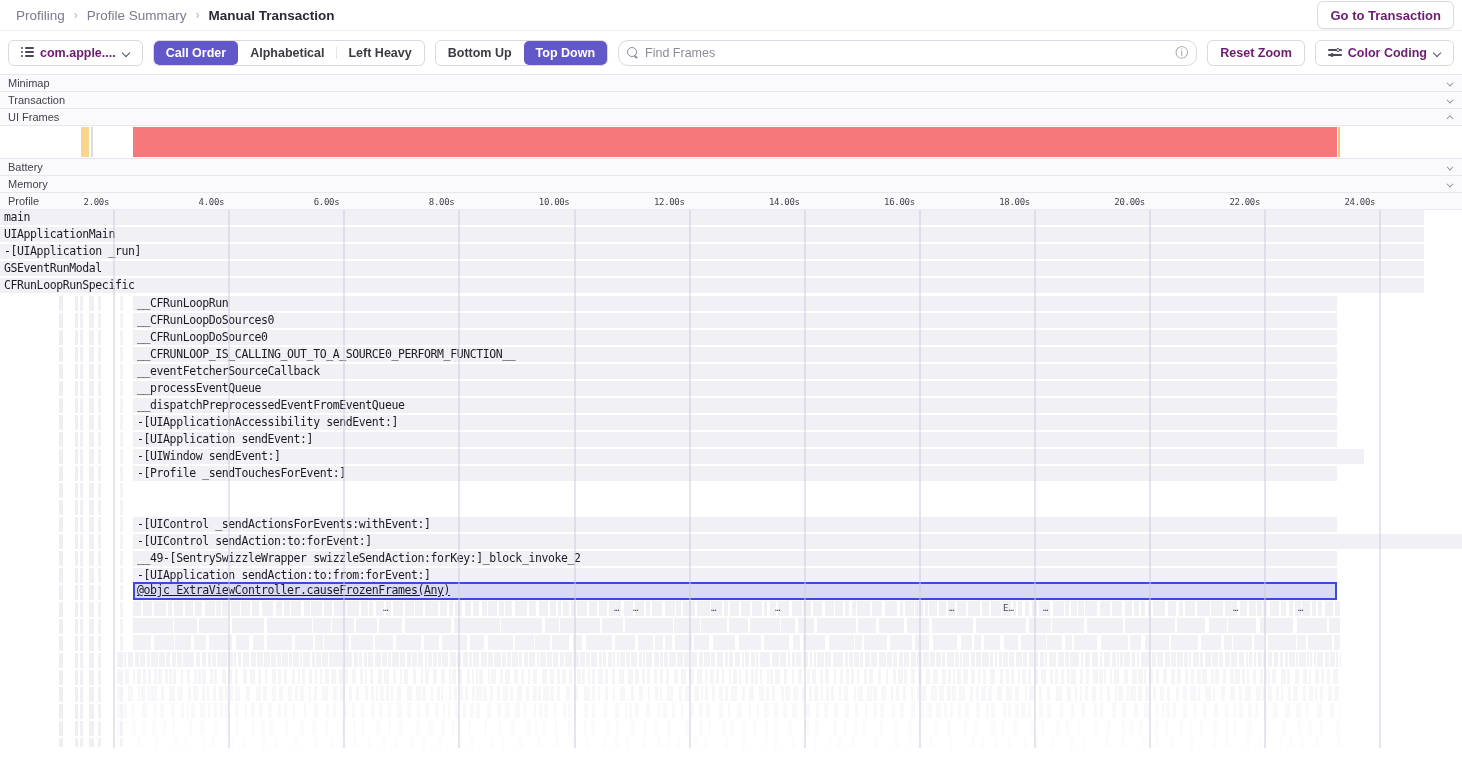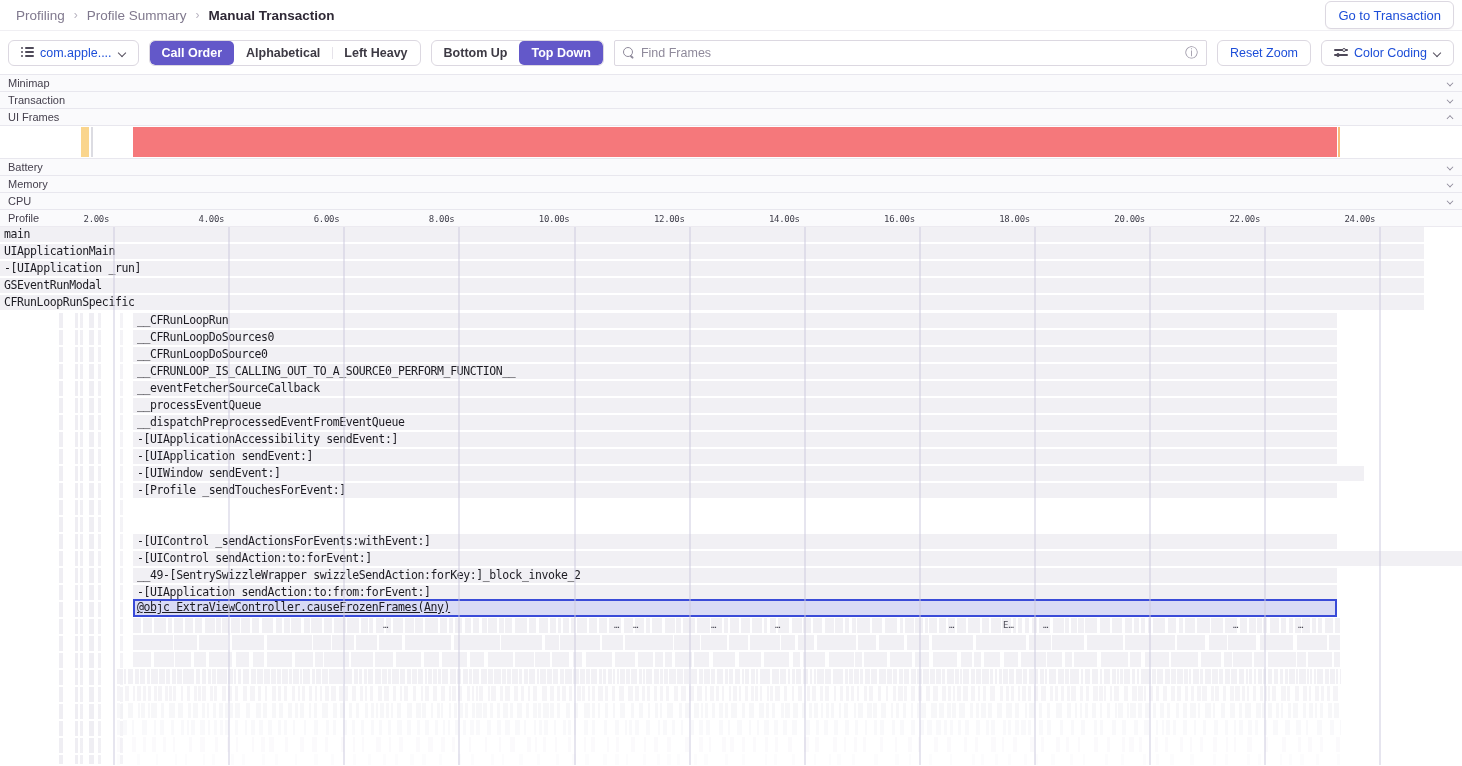--- a/index.html
+++ b/index.html
@@ -8,37 +8,37 @@
   .app { position:relative; width:1462px; height:766px; background:#fff; }
 
   
   .topbar { height:31px; display:flex; align-items:center; padding:0 8px 0 16px;
     border-bottom:1px solid #f0eff3; }
   .breadcrumb { display:flex; align-items:center; gap:9px; font-size:13.5px; }
   .crumb { color:#80798e; cursor:pointer; }
   .crumb.current { color:#2f2936; font-weight:600; }
   .crumb-sep { color:#b9b5c2; font-size:12px; }
   .btn { display:inline-flex; align-items:center; gap:6px; background:#fff;
-    border:1px solid #dcd8e1; border-radius:6px; color:#1d4ed8; font-weight:400;
+    border:1px solid #dcd8e1; border-radius:6px; color:#701a75; font-weight:700;
     font-size:12.5px; height:26px; padding:0 12px; cursor:pointer; white-space:nowrap; }
   .goto-btn { margin-left:auto; height:28px; font-size:13px; box-shadow:0 1px 1px rgba(40,30,60,.04); }
 
   
   .toolbar { height:44px; display:flex; align-items:center; padding:0 8px;
     border-bottom:1px solid #e8e7ee; gap:10px; }
   .seg { display:flex; align-items:center; background:#fff; border:1px solid #dcd8e1;
     border-radius:6px; height:26px; overflow:hidden; }
   .seg-btn { height:100%; display:flex; align-items:center; padding:0 12px; font-size:12.5px;
     font-weight:700; color:#3d3a44; background:transparent; border:none; cursor:pointer; position:relative; }
   .seg-btn + .seg-btn::before { content:""; position:absolute; left:0; top:6px; bottom:6px;
     width:1px; background:#e6e3ea; }
   .seg-btn.active { background:#6358c9; color:#fff; border-radius:5px; }
   .seg-btn.active::before, .seg-btn.active + .seg-btn::before { display:none; }
   .search-wrap { flex:1; display:flex; align-items:center; height:26px; border:1px solid #dcd8e1;
-    border-radius:2px; padding:0 8px; gap:6px; background:#fff; }
+    border-radius:10px; padding:0 8px; gap:6px; background:#fff; }
   .search-wrap input { flex:1; border:none; outline:none; font-size:12.5px; color:#3d3a44;
     font-family:"Liberation Sans", sans-serif; background:transparent; }
   .search-wrap input::placeholder { color:#8f8a9b; }
   .icon { display:inline-block; flex:none; }
   .info-glyph { color:#9b96a6; font-size:13px; line-height:1; font-family:"DejaVu Sans", sans-serif; }
 
   
   .list-icon { width:13px; height:11px; position:relative; }
   .list-icon i, .list-icon i::before, .list-icon i::after { position:absolute; content:"";
     height:1.6px; background:#4f4a59; border-radius:1px; }
@@ -175,24 +175,20 @@
         <div class="uif-bar" style="left: 91px; width: 1.5px; background: rgb(220, 220, 226);"></div>
         <div class="uif-bar" style="left: 133px; width: 1204px; background: rgb(245, 120, 123);"></div>
         <div class="uif-bar" style="left: 1338px; width: 2px; background: rgb(249, 189, 124);"></div>
       </div>
     <div class="sec-row">
       <span class="sec-label">Battery</span>
       <span class="chev small"></span>
     </div>
     <div class="sec-row">
       <span class="sec-label">Memory</span>
-      <span class="chev small"></span>
-    </div>
-    <div class="sec-row">
-      <span class="sec-label">CPU</span>
       <span class="chev small"></span>
     </div>
     <div class="profile-row" id="profile-row">
       <span class="sec-label">Profile</span>
     <span class="tick-label" style="right: 1352.9px;">2.00s</span>
         <span class="tick-label" style="right: 1237.8px;">4.00s</span>
         <span class="tick-label" style="right: 1122.7px;">6.00s</span>
         <span class="tick-label" style="right: 1007.6px;">8.00s</span>
         <span class="tick-label" style="right: 892.5px;">10.00s</span>
         <span class="tick-label" style="right: 777.4px;">12.00s</span>

